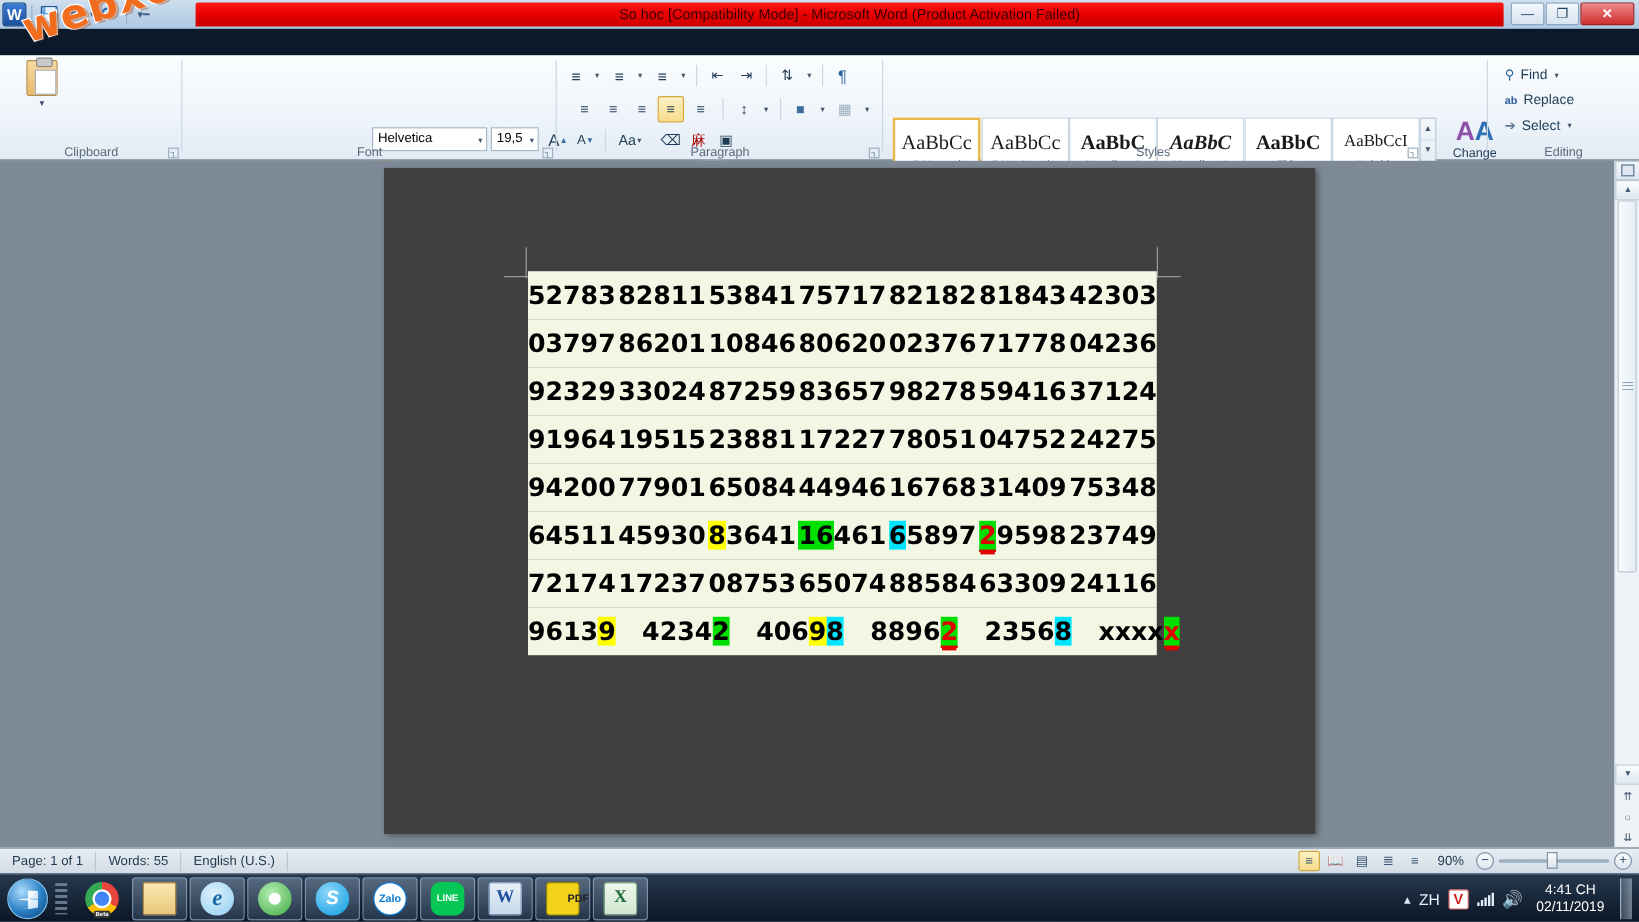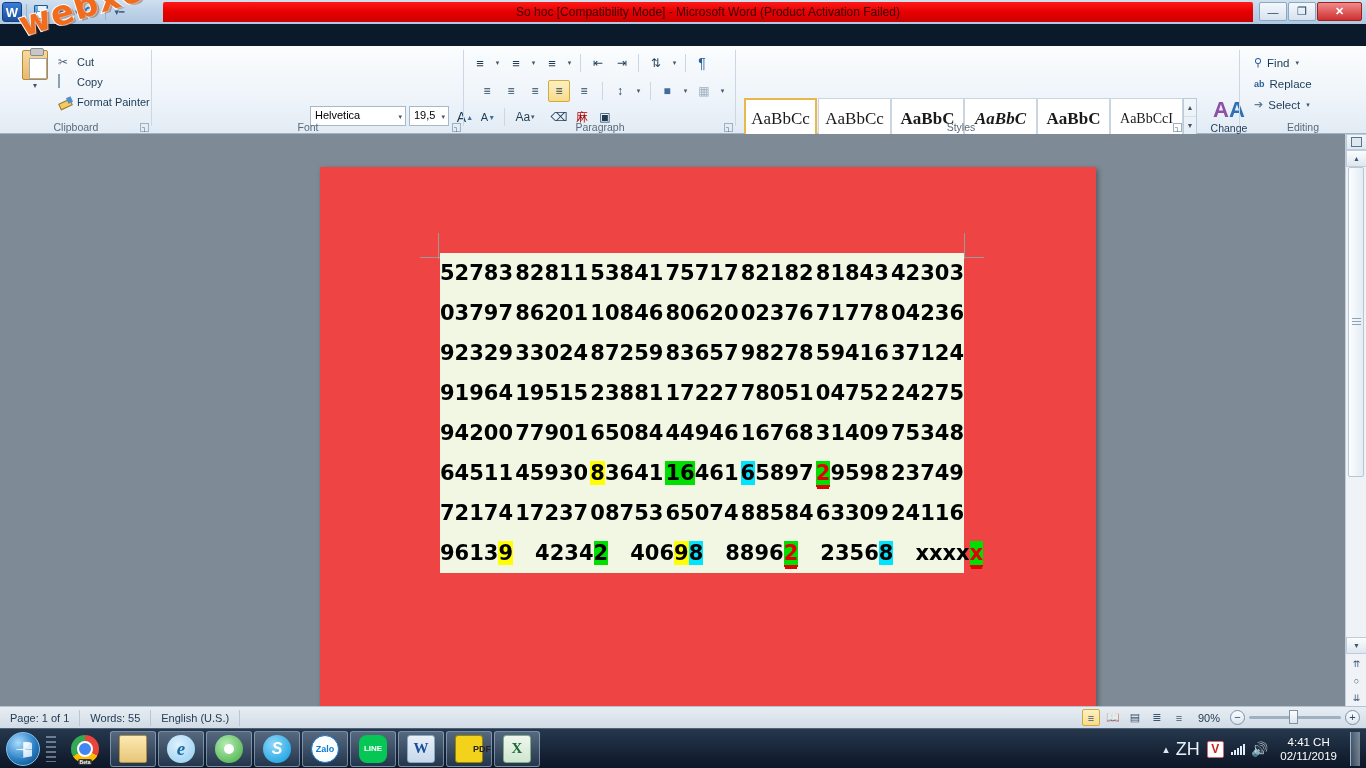--- a/index.html
+++ b/index.html
@@ -137,22 +137,22 @@
 
   
   .edit-item { display:flex; align-items:center; gap:5px; height:21px; font-size:11.5px; color:#1b3a55; }
 
   
   .docarea {
     position:absolute; left:0; top:134px; width:1345px; height:572px;
     background:#7e8a96;
   }
   .page {
-    position:absolute; left:320px; top:33px; width:776px; height:555px;
-    background:#ef4444; box-shadow:2px 2px 5px rgba(0,0,0,.35);
+    position:absolute; left:320px; top:6px; width:776px; height:555px;
+    background:#404040; box-shadow:2px 2px 5px rgba(0,0,0,.35);
   }
   .textblock { position:absolute; left:120px; top:86px; width:524px; }
   .mark { position:absolute; width:1px; background:#9a9a9a; }
   .markh { position:absolute; height:1px; background:#9a9a9a; }
   .dotted-top { position:absolute; left:120px; top:86px; width:524px; border-top:1px dotted #333; }
   .dotted-left { position:absolute; left:120px; top:86px; height:314px; border-left:1px dotted #333; }
   .dotted-right { position:absolute; left:643px; top:86px; height:314px; border-left:1px dotted #333; }
 
   .numrow {
     height:40px; line-height:40px; background:#f2f7e4;
@@ -231,21 +231,21 @@
   .ico-skype { border-radius:50%; background:radial-gradient(circle at 38% 32%,#8fd8fa,#0a9ade); color:#fff; font-size:16px; font-style:italic; }
   .ico-zalo { background:#fff; border-radius:50%; color:#0a7cd6; font-size:9px; border:1px solid #0a7cd6; }
   .ico-line { background:#06c755; border-radius:8px; color:#fff; font-size:8px; }
   .ico-word { background:linear-gradient(to bottom,#e8f0f8,#c6d8ea); color:#1b4f9c; border:1px solid #8aa8c6; font-size:15px; font-family:"Liberation Serif",serif; }
   .ico-pdf { background:#f2d21a; color:#222; font-size:9px; border-radius:3px; border:1px solid #9a8400;padding-left:26px; }
   .ico-excel { background:linear-gradient(to bottom,#eef7ee,#cfe6cf); color:#1d6b36; border:1px solid #7fae86; font-size:15px; font-family:"Liberation Serif",serif; }
   .tb-beta { position:absolute; bottom:-2px; font-size:5px; background:#333; color:#fff; padding:0 2px; border-radius:2px; }
 
   .tray { position:absolute; right:0; top:0; height:40px; display:flex; align-items:center; gap:7px; padding-right:6px; }
   .tray-ico { color:#dce8f4; font-size:11px; display:flex; align-items:center; }
-  .lang { color:#e9f2fb; font-size:18px; }
+  .lang { color:#e9f2fb; font-size:13px; }
   .vkey { width:17px; height:17px; background:#fff; border:1px solid #d46a6a; color:#cc2222; font-weight:bold; font-size:12px; text-align:center; line-height:15px; border-radius:2px; }
   .bars { display:flex; align-items:flex-end; gap:1px; height:12px; }
   .bars i { width:2px; background:#e3edf7; display:block; }
   .clock { color:#fff; font-size:11.5px; text-align:center; line-height:14px; padding-left:4px; }
   .showdesk { width:10px; height:34px; background:linear-gradient(to right, rgba(190,215,240,.25), rgba(230,245,255,.45)); border-left:1px solid rgba(200,225,250,.5); margin-left:6px; }
 
   
   .watermark {
     position:absolute; left:14px; top:6px; width:240px; height:110px;
     transform:rotate(-17deg); transform-origin:left top;
@@ -283,34 +283,20 @@
     </div>
   </div>
 
 
   <div class="ribbon">
 
     <div class="group" style="left:0; width:152px;">
       <div class="clip-paste">
         <div class="clipboard-ico"></div>
         <div class="paste-caret">▾</div>
-      </div>
-      <div class="clip-items">
-        <div class="clip-item">
-          <span class="mini-ico ico-cut"></span>
-          <span>Cut</span>
-        </div>
-        <div class="clip-item">
-          <span class="mini-ico"><span class="ico-copy"></span></span>
-          <span>Copy</span>
-        </div>
-        <div class="clip-item">
-          <span class="mini-ico ico-brush"></span>
-          <span>Format Painter</span>
-        </div>
       </div>
       <div class="group-label">Clipboard</div>
       <div class="dlg-launch">┐</div>
       <div class="group-div" style="right:0;"></div>
     </div>
 
     <div class="group" style="left:152px; width:312px;">
       <div class="fontname">
         <span>Helvetica</span>
         <span class="cmb-caret">▾</span>

